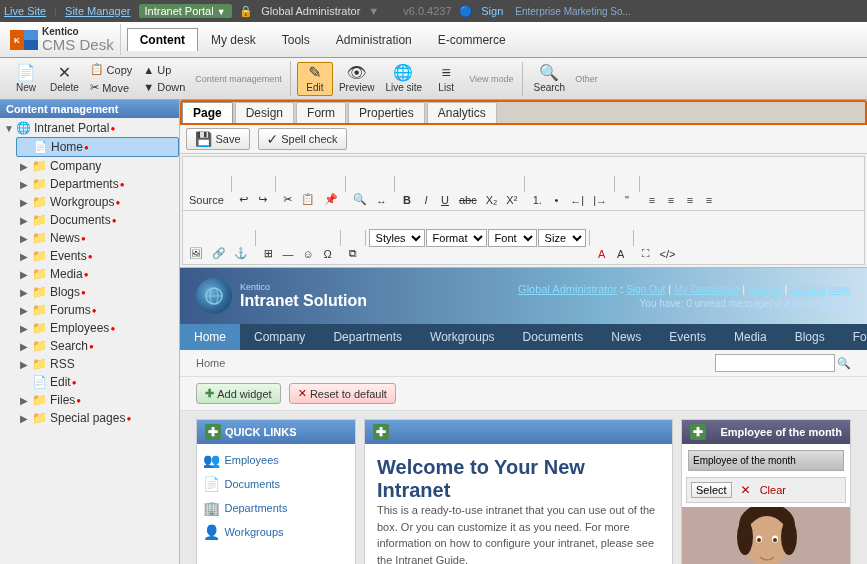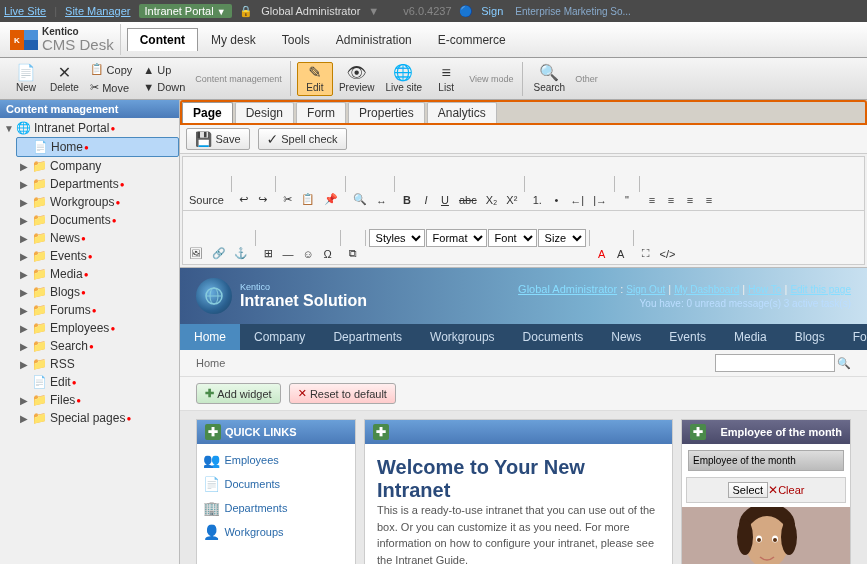--- a/index.html
+++ b/index.html
@@ -512,21 +512,21 @@
 
         <div class="right-widget">
           <div class="right-widget-header">
             <div class="add-icon">✚</div>
             <span>Employee of the month</span>
           </div>
           <div class="employee-month">
             <div class="employee-month-badge">
               <span style="font-size:10px;">Employee of the month</span>
             </div>
-            <div style="display:flex;align-items:center;justify-content:center;gap:0;padding:4px;background:#eee;border:1px solid #ccc;margin:4px;">
+            <div style="display:flex;align-items:center;gap:9px;padding:4px;background:#eee;border:1px solid #ccc;margin:4px;">
               <span class="employee-select">Select</span>
               <span style="color:#aa0000;font-size:12px;">✕</span>
               <span class="employee-clear">Clear</span>
             </div>
             <div class="employee-photo">
               <div style="text-align:center;width:100%;position:relative;height:100px;overflow:hidden;">
                 <svg width="170" height="100" viewBox="0 0 170 100" xmlns="http://www.w3.org/2000/svg">
                   <rect width="170" height="100" fill="#c0a8a0"></rect>
 
                   <ellipse cx="85" cy="18" rx="28" ry="22" fill="#3a2010"></ellipse>

